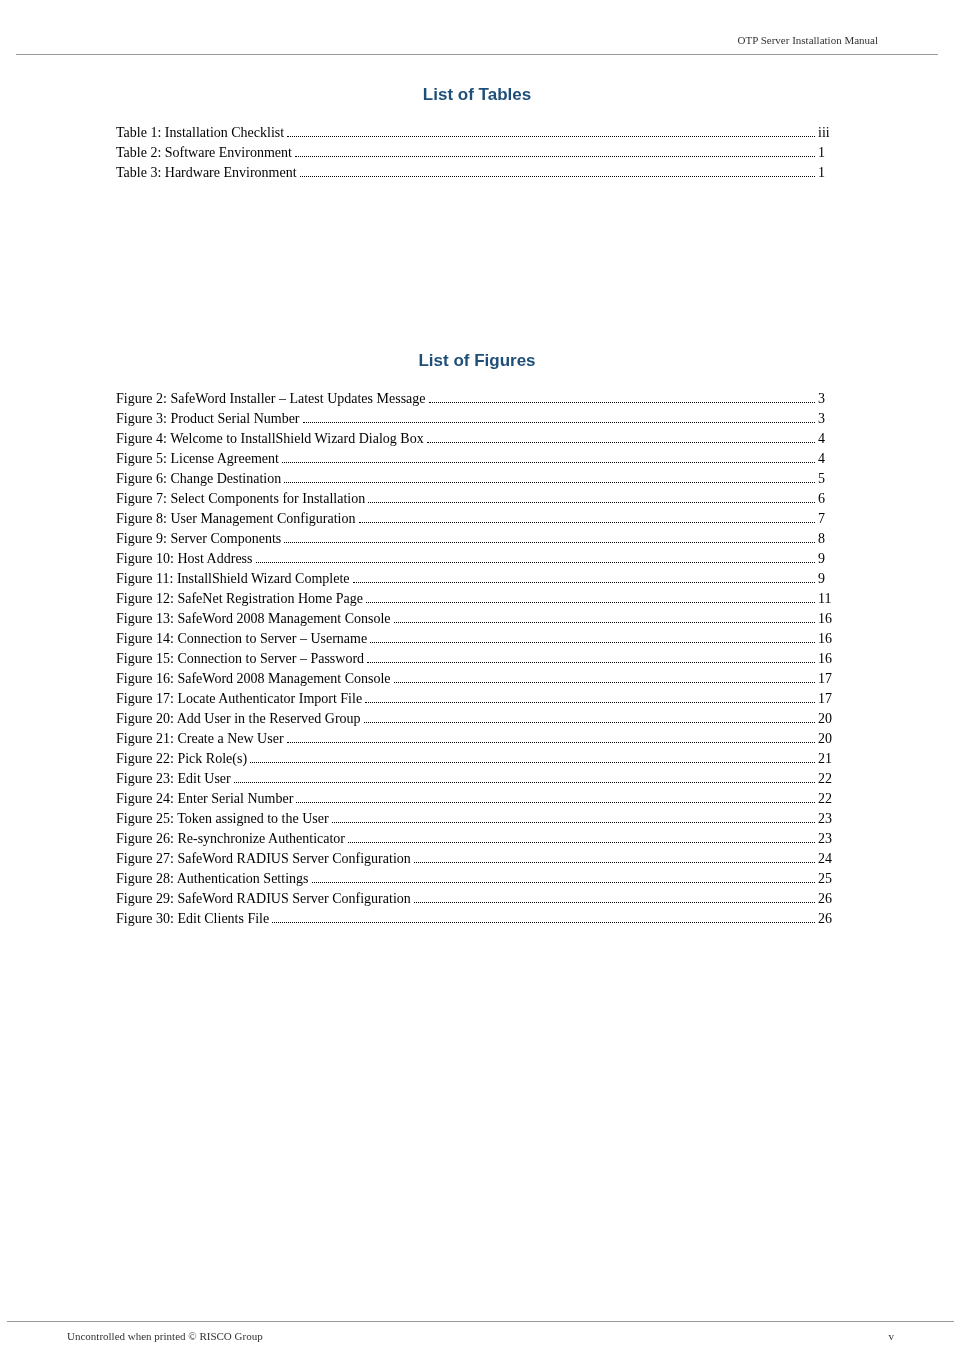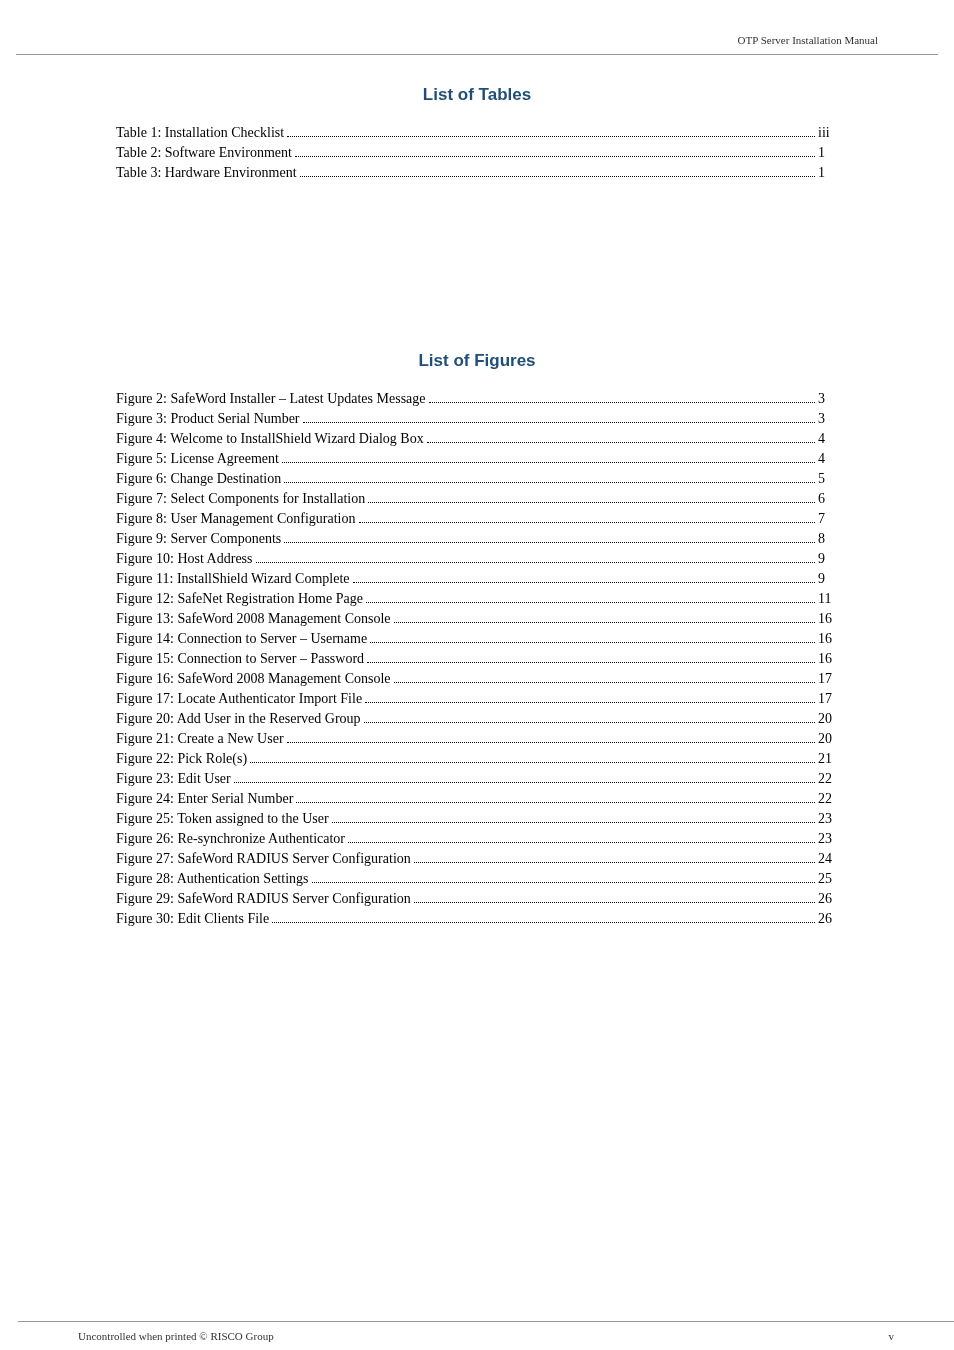--- a/index.html
+++ b/index.html
@@ -79,21 +79,21 @@
     }
 
     .error-text {
       color: #cc0000;
       font-weight: bold;
     }
 
     .footer {
       position: absolute;
       bottom: 0;
-      left: 18px;
+      left: 7px;
       right: 0;
       border-top: 1px solid #999;
       padding: 8px 60px;
       display: flex;
       justify-content: space-between;
       align-items: center;
       font-size: 11px;
       color: #333;
     }
 

